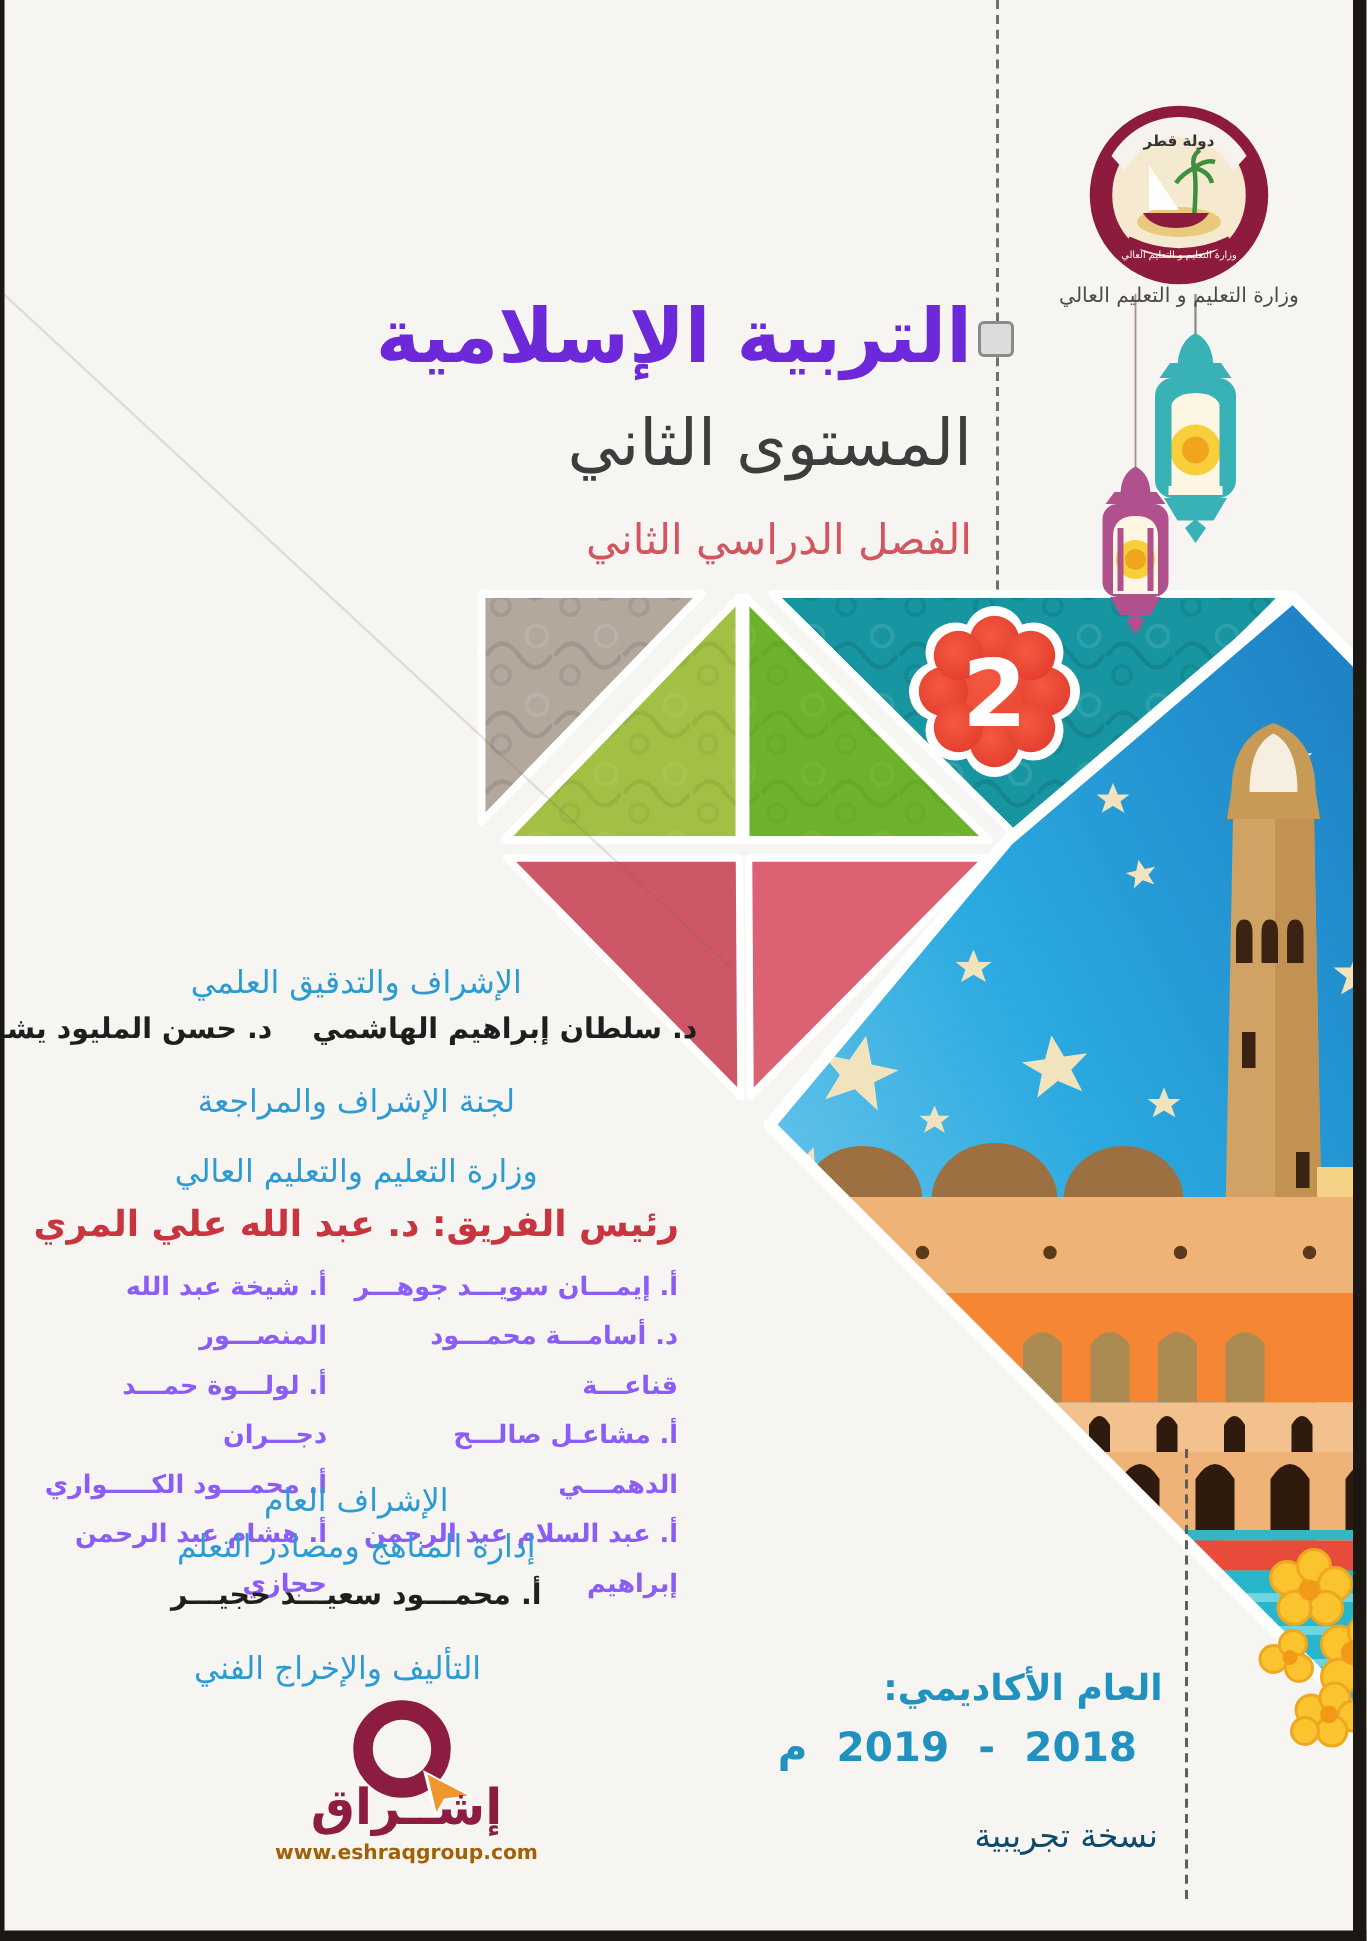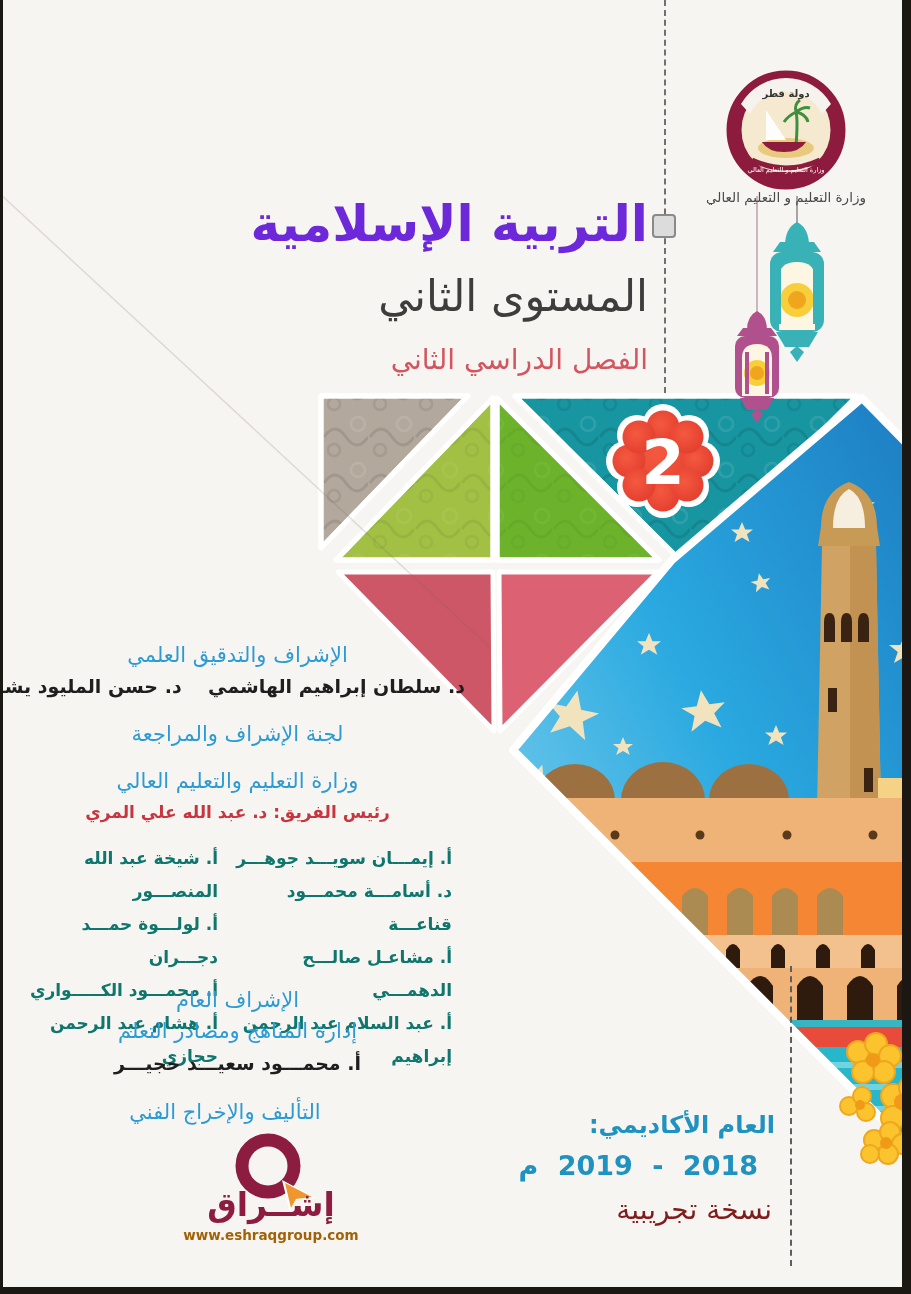--- a/index.html
+++ b/index.html
@@ -10,29 +10,29 @@
     direction:rtl;
   }
   .abs{position:absolute;}
   .txt{position:absolute;line-height:1.15;white-space:nowrap;}
   .center{text-align:center;}
   .right{text-align:right;}
   .title-main{font-size:50px;font-weight:bold;color:#6d28d9;}
   .title-level{font-size:43px;color:#3d3d3d;}
   .title-sem{font-size:28px;color:#d25560;}
   .h-blue{font-size:21px;font-weight:normal;color:#2d9bd3;}
-  .h-red{font-size:17px;font-weight:bold;color:#c9353f;}
+  .h-red{font-size:24px;font-weight:bold;color:#c9353f;}
   .t-black{font-size:19px;font-weight:bold;color:#1e1e1e;}
-  .member{font-size:17px;font-weight:bold;color:#0f766e;line-height:33px;}
+  .member{font-size:17px;font-weight:bold;color:#8b5cf6;line-height:33px;}
   .ministry-label{font-size:13.5px;color:#4a4a4a;}
   .eshraq-name{font-size:33px;font-weight:bold;color:#8c1d40;}
   .eshraq-url{font-size:13.5px;font-weight:bold;color:#a16207;direction:ltr;}
   .year-label{font-size:24px;font-weight:bold;color:#1f92c0;}
   .year-value{font-size:27px;font-weight:bold;color:#1f92c0;word-spacing:10px;}
-  .edition{font-size:28px;color:#7f1d1d;}
+  .edition{font-size:22px;color:#0c4a6e;margin-top:18px;}
   .dash-v{border-left:2px dashed #707070;width:0;}
   .fold-square{width:20px;height:20px;background:#dcdcdc;border:2px solid #8a8a8a;border-radius:4px;}
   .crease{height:2px;background:linear-gradient(to bottom,rgba(110,100,90,.28),rgba(110,100,90,0));transform-origin:0 0;}
   .edge{background:#1b1713;}
 </style>
 </head>
 <body>
 
 <div class="page">
 

